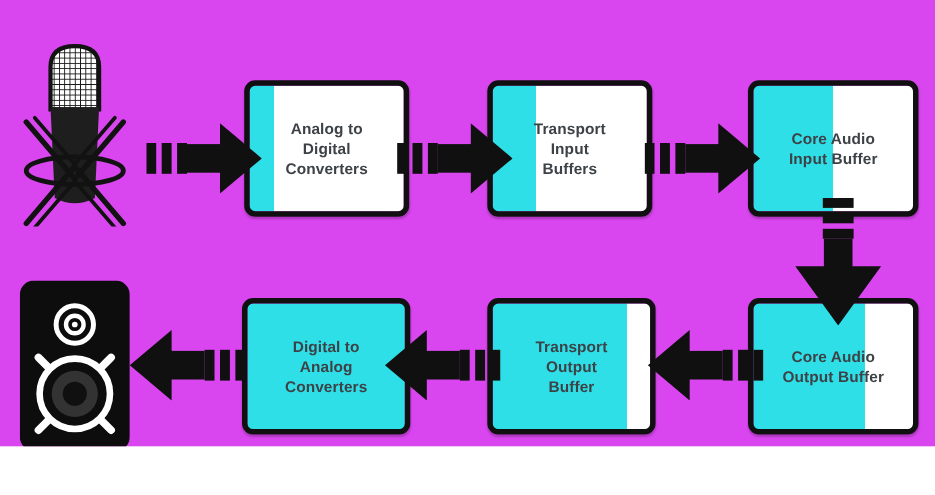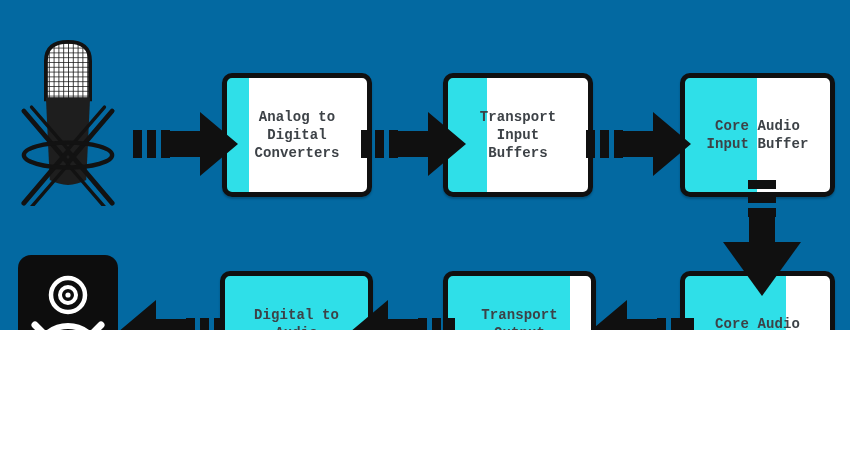--- a/index.html
+++ b/index.html
@@ -1,18 +1,18 @@
 <!DOCTYPE html>
 <html style="--cyan: #2fdfe8;"><head>
 <meta charset="utf-8">
 <style>
   html,body{margin:0;padding:0;background:#fff;}
   .canvas{
-    position:relative;width:850px;height:330px;background:#0369a1;overflow:hidden;
-    font-family:Liberation Mono, monospace;
+    position:relative;width:850px;height:406px;background:#d946ef;overflow:hidden;
+    font-family:Liberation Sans, sans-serif;
   }
   .node{
     position:absolute;box-sizing:border-box;
     border:5px solid #101010;border-radius:10px;
     background:linear-gradient(90deg,var(--cyan,#2fdfe8) var(--fill,0%),#fff var(--fill,0%));
     box-shadow:0 2px 2px rgba(0,0,0,0.22);
     display:flex;align-items:center;justify-content:center;
     z-index:1;
   }
   .node .label{
@@ -90,21 +90,21 @@
     <div class="label">Core Audio
 Output Buffer</div>
   </div>
   <div class="node" style="left: 443px; top: 271px; width: 153px; height: 124px; --fill: 85%;">
     <div class="label">Transport
 Output
 Buffer</div>
   </div>
   <div class="node" style="left: 220px; top: 271px; width: 153px; height: 124px; --fill: 100%;">
     <div class="label">Digital to
-Audio
+Analog
 Converters</div>
   </div>
 
   <div class="arrow" style="left:133px;top:112px;width:105px;height:64px;">
     <svg viewBox="0 0 105 64" fill="#101010" xmlns="http://www.w3.org/2000/svg">
       <rect x="0" y="18" width="9" height="28"></rect>
         <rect x="14" y="18" width="9" height="28"></rect>
         <rect x="28" y="18" width="9" height="28"></rect>
       <rect x="37" y="19" width="32" height="26"></rect>
         <polygon points="67,0 105,32 67,64"></polygon>

